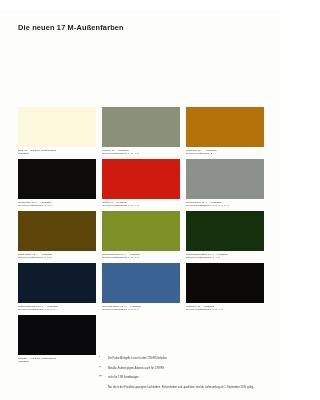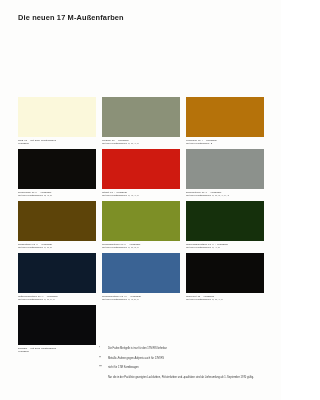--- a/index.html
+++ b/index.html
@@ -13,20 +13,21 @@
     height: 400px;
     overflow: hidden;
     font-family: "Liberation Sans", sans-serif;
     color: #2b2b2b;
     position: relative;
   }
   #page {
     position: absolute;
     inset: 0;
     background: #fdfdfc;
+    margin-top: 10px;
   }
   
   #title-bar {
     position: absolute;
     left: 18px;
     top: 13px;
     width: 240px;
   }
   #page-title {
     font-size: 7.4px;

